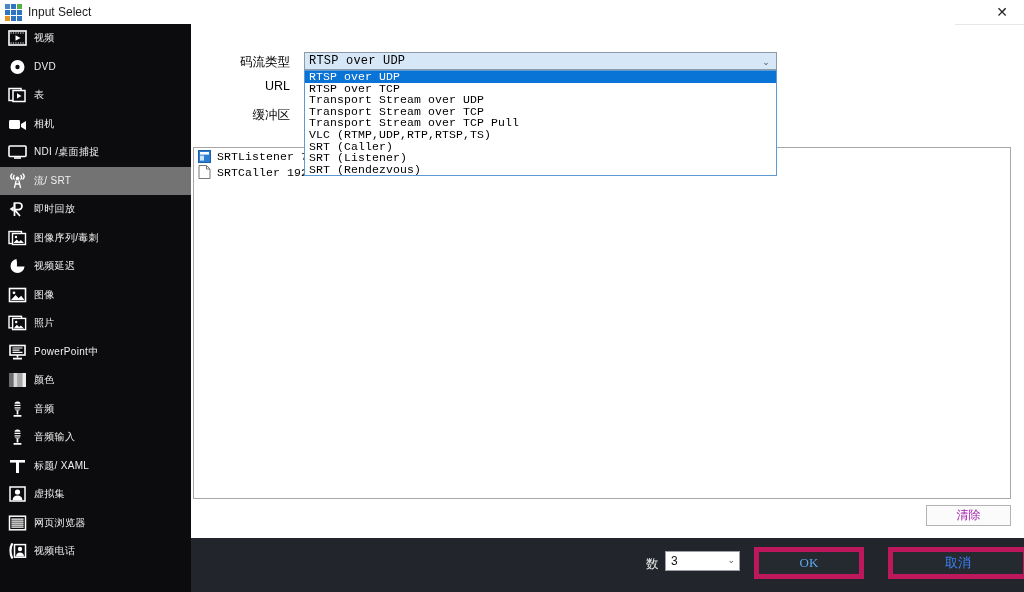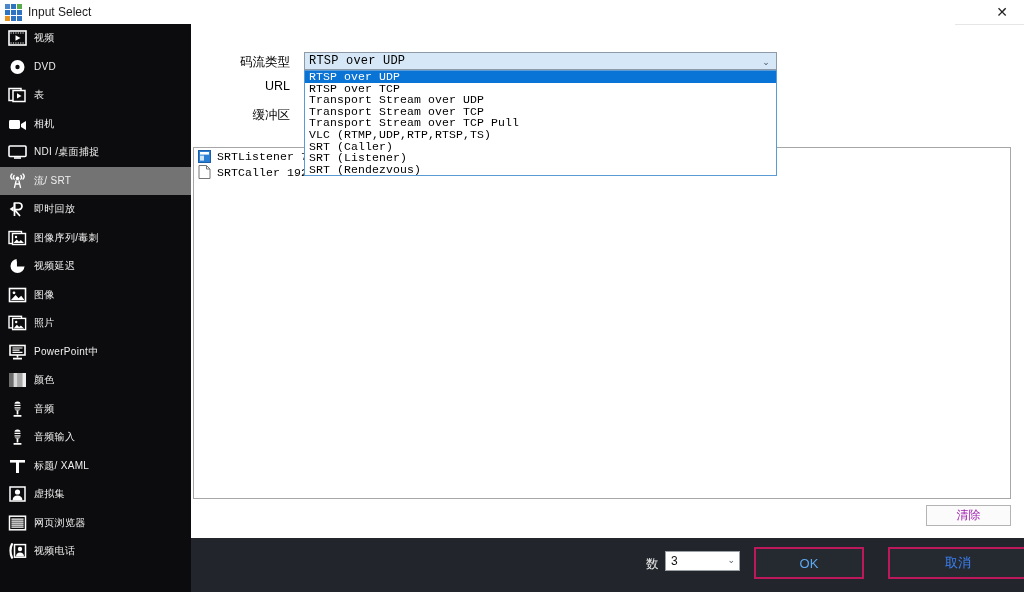--- a/index.html
+++ b/index.html
@@ -137,23 +137,23 @@
   }
   #num-value{
     position:absolute;left:5px;top:2px;font-size:12px;color:#111;
     font-family:"Liberation Sans",sans-serif;
   }
   #num-arrow{
     position:absolute;right:4px;top:3px;font-size:9px;color:#55606b;
   }
   .dark-btn{
     position:absolute;top:9px;height:32px;
-    background:#252a31;border:2px solid #be185d;box-sizing:border-box;
+    background:#252a31;border:5px solid #be185d;box-sizing:border-box;
     display:flex;align-items:center;justify-content:center;cursor:pointer;
-    font-size:13px;font-family:Liberation Sans, sans-serif;
+    font-size:13px;font-family:Liberation Serif, serif;
   }
   #ok-btn{left:563px;width:110px;color:#5ea8f0;}
   #cancel-btn{left:697px;width:140px;color:#3b82f6;}
 
   
   #edge-bottom{
     position:absolute;left:0;top:586px;width:191px;height:6px;background:#0c0c0e;
   }
 </style>
 </head>

